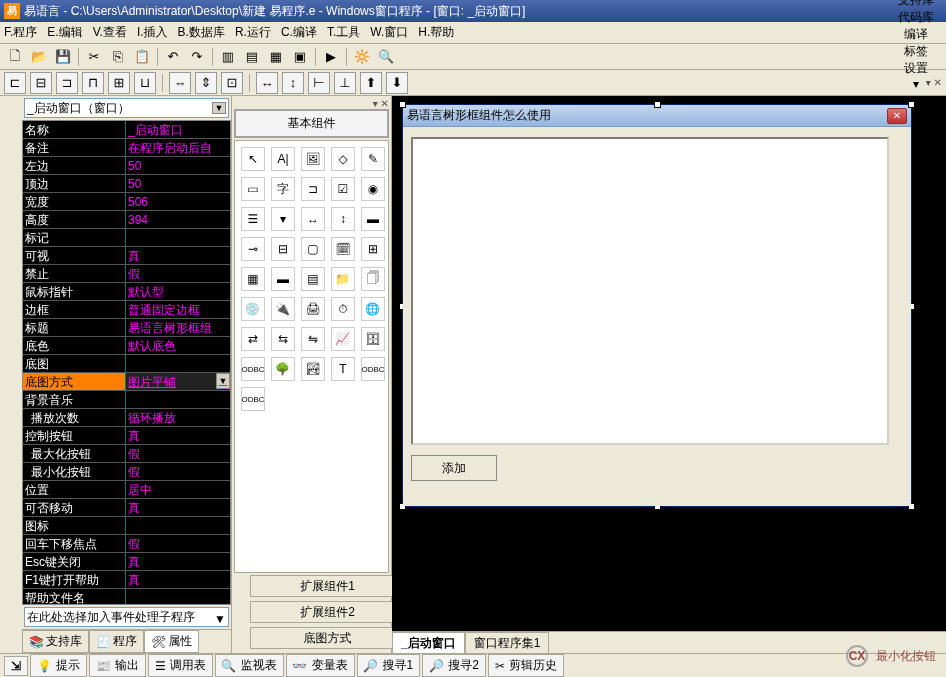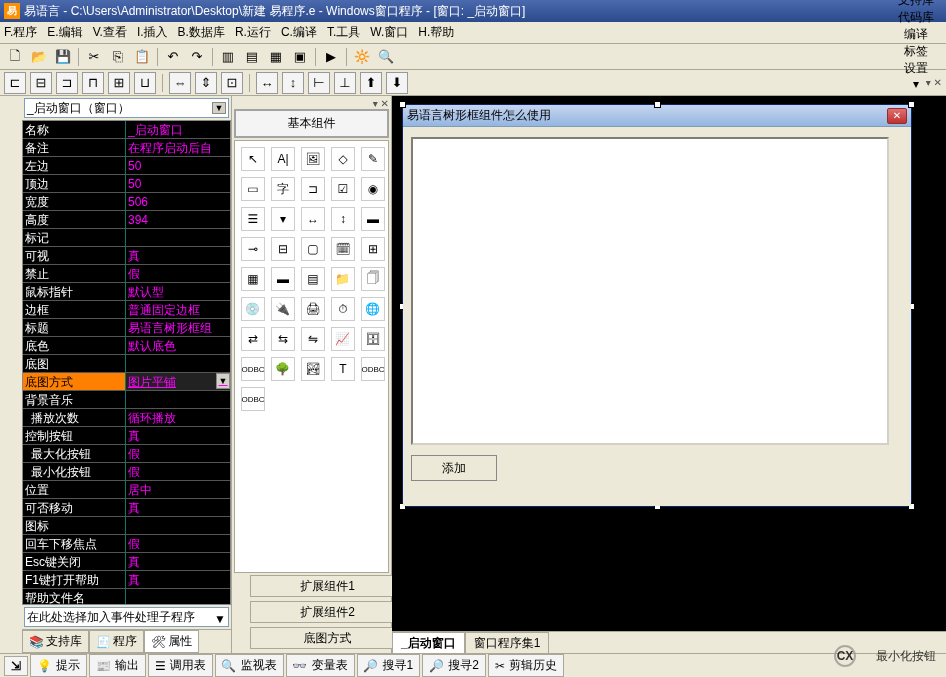--- a/index.html
+++ b/index.html
@@ -46,21 +46,21 @@
 .tree-frame { position: absolute; left: 8px; top: 10px; width: 478px; height: 308px; background: #fff; border: 2px inset #d4d0c8;}
 .add-btn { position: absolute; left: 8px; top: 328px; width: 86px; height: 26px; background: #ece9d8; border: 1px solid #888; cursor: pointer;}
 .handles { position: absolute; inset: -4px; pointer-events: none;}
 .handle { position: absolute; width: 7px; height: 7px; background: #fff; border: 1px solid #000;}
 .h-nw { left: 0; top: 0; } .h-n { left: 50%; top: 0; margin-left:-3px;} .h-ne { right: 0; top: 0;} .h-w { left: 0; top: 50%; margin-top:-3px;} .h-e { right: 0; top: 50%; margin-top:-3px;} .h-sw { left: 0; bottom: 0;} .h-s { left: 50%; bottom: 0; margin-left:-3px;} .h-se { right: 0; bottom: 0;}
 .canvas-tabs { position: absolute; bottom: 0; left: 0; height: 22px; display: flex; background: #ece9d8; border-top: 1px solid #aca899; width: 100%;}
 .canvas-tab { padding: 2px 8px; border: 1px solid #aca899; background: #ece9d8; cursor: pointer; border-bottom: none;}
 .canvas-tab.active { background: #fff; font-weight: bold;}
 .bottombar { height: 24px; background: #ece9d8; border-top: 1px solid #aca899; display: flex; align-items: center; padding: 0 4px; gap: 2px;}
 .btab { padding: 2px 6px; border: 1px solid #aca899; background: #f4f4f4; display: flex; align-items: center; gap: 4px; cursor: pointer;}
-.watermark { position: absolute; right: 10px; bottom: 10px; font-size: 16px; color: #000000; display: flex; align-items: center; gap: 20px; opacity: 0.8; text-align: right;}
+.watermark { position: absolute; right: 10px; bottom: 10px; font-size: 16px; color: #7f1d1d; display: flex; align-items: center; gap: 8px; opacity: 0.8; text-align: right;}
 .watermark .logo { width: 22px; height: 22px; border: 2px solid #999; border-radius: 50%; display: flex; align-items: center; justify-content: center; font-weight: bold; font-size: 12px;}
 </style>
 </head>
 <body>
 
 <div class="titlebar">
   <span class="titlebar-icon">易</span>
   <span>
     <span>易语言</span> - <span>C:\Users\Administrator\Desktop\新建 易程序.e</span> - <span>Windows窗口程序 - [窗口: _启动窗口]</span>
   </span>

